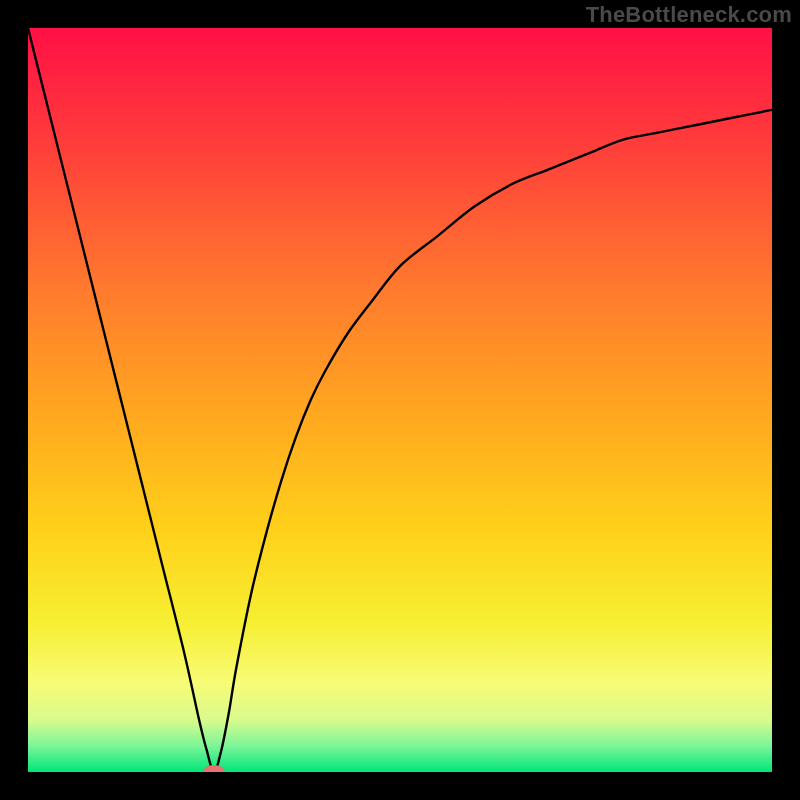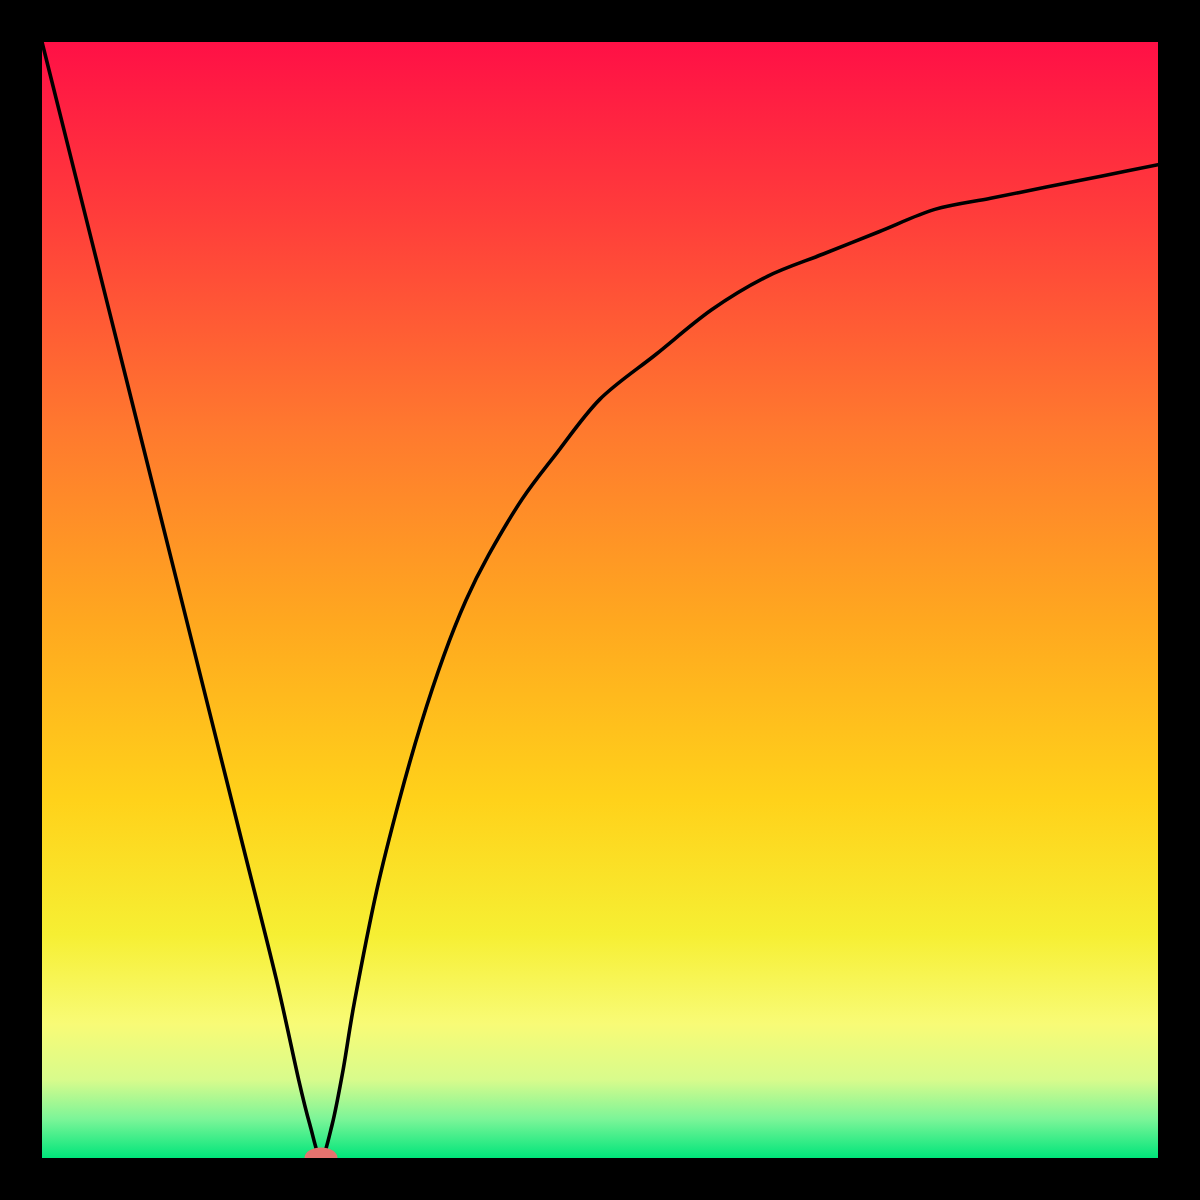--- a/index.html
+++ b/index.html
@@ -33,20 +33,21 @@
     font-weight: 600;
     letter-spacing: 0.2px;
     user-select: none;
   }
   svg { display: block; }
 </style>
 </head>
 <body>
 
 <div class="outer">
+  <div class="watermark">TheBottleneck.com</div>
   <div class="plot">
     <svg id="chart-svg" width="744" height="744" viewBox="0 0 744 744">
       <defs>
         <linearGradient id="bg-grad" x1="0" y1="0" x2="0" y2="1">
             <stop offset="0%" stop-color="#ff1046"></stop>
             <stop offset="15%" stop-color="#ff3b3b"></stop>
             <stop offset="35%" stop-color="#ff7a2e"></stop>
             <stop offset="52%" stop-color="#ffa81f"></stop>
             <stop offset="68%" stop-color="#ffd21a"></stop>
             <stop offset="80%" stop-color="#f6ef33"></stop>

